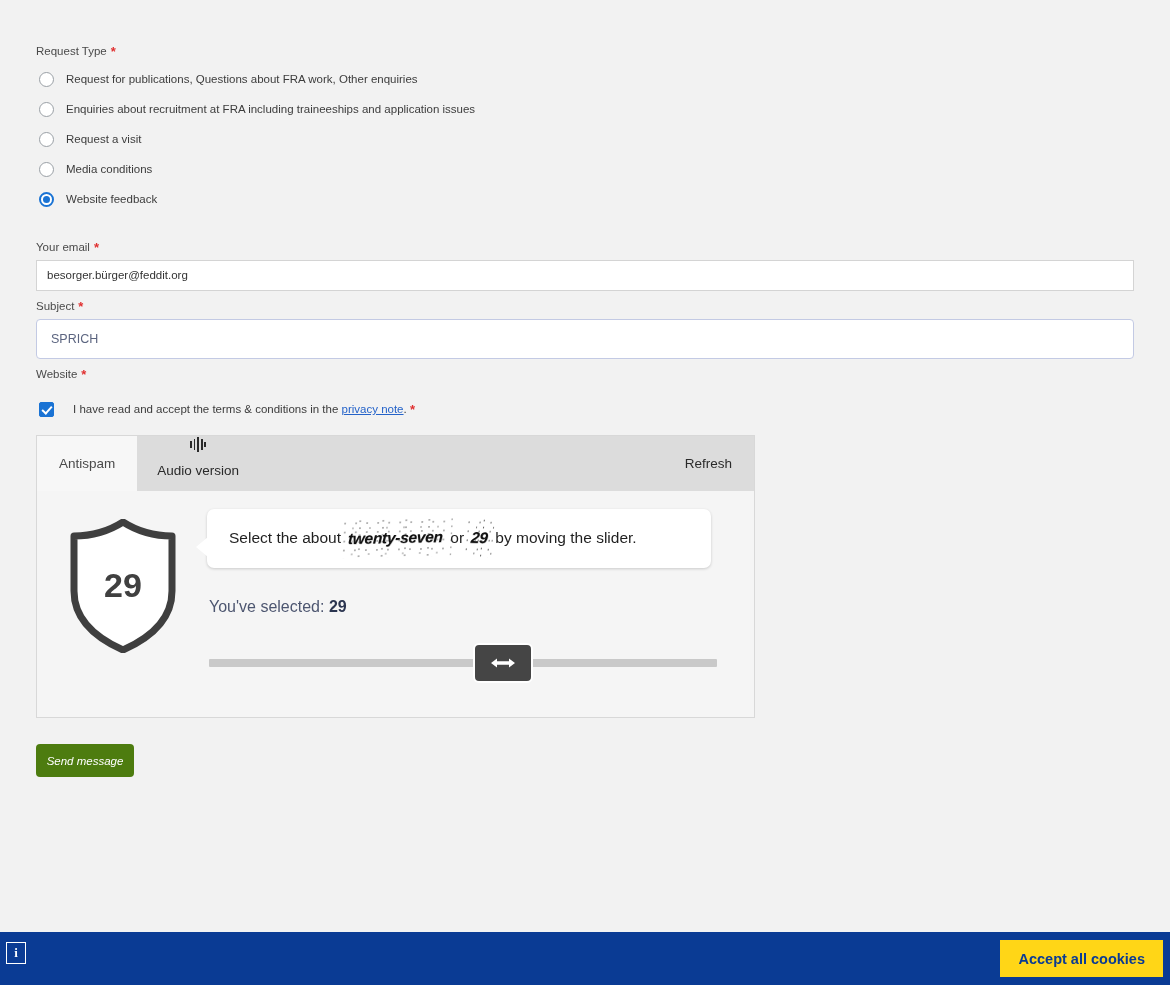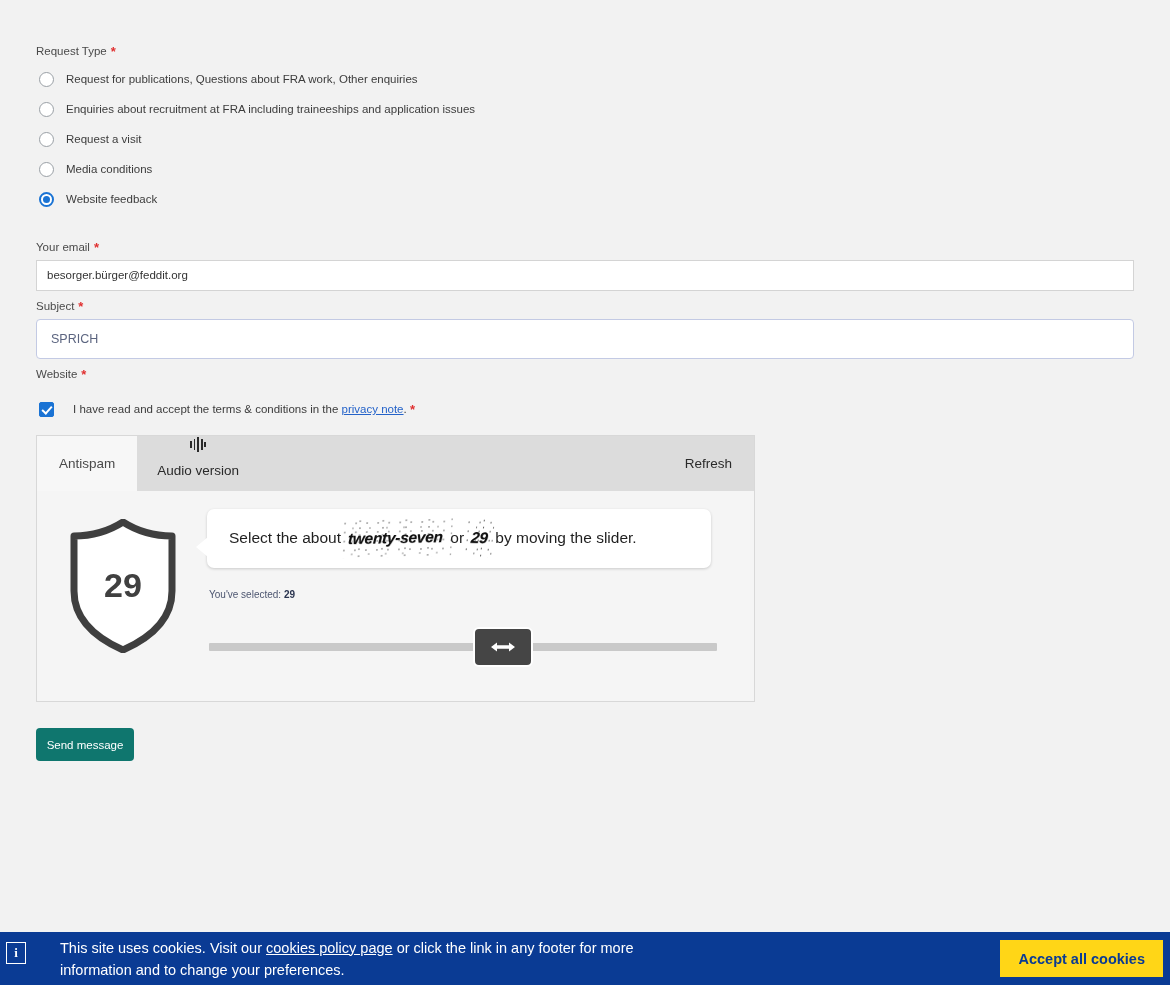--- a/index.html
+++ b/index.html
@@ -269,23 +269,23 @@
       radial-gradient(circle, #3a3a3a 0.5px, transparent 0.8px),
       radial-gradient(circle, #5a5a5a 0.5px, transparent 0.8px),
       radial-gradient(circle, #2e2e2e 0.5px, transparent 0.8px);
     background-size: 11px 9px, 17px 13px, 23px 7px;
     background-position: 0 0, 5px 3px, 9px 6px;
     opacity: 0.75;
   }
   .captcha-word.w2 { transform: skewX(-5deg) rotate(1deg); }
 
   .selected-line {
-    margin-top: 21px;
+    margin-top: 30px;
     margin-left: 8px;
-    font-size: 10px;
+    font-size: 16px;
     color: #4d5670;
   }
   .selected-line b { color: #2b3550; font-weight: bold; }
 
   .slider-area {
     position: relative;
     margin-top: 27px;
     margin-left: 8px;
     width: 508px;
     height: 40px;
@@ -312,27 +312,28 @@
   }
   .arrows-icon {
     display: block;
   }
 
   
   .send-btn {
     margin-top: 26px;
     width: 98px;
     height: 33px;
-    background: #0f766e;
+    background: #4d7c0f;
     border-radius: 4px;
     color: #ffffff;
     font-size: 11.5px;
     display: flex;
     align-items: center;
     justify-content: center;
+    font-style: italic;
   }
 
   
   .cookie-banner {
     position: absolute;
     left: 0; bottom: 0;
     width: 1170px;
     height: 53px;
     background: #0a3b94;
     display: flex;
@@ -505,21 +506,16 @@
       </div>
     </div>
   </div>
 
   <div class="send-btn">Send message</div>
 
 </div>
 
 <div class="cookie-banner">
   <div class="cookie-info-icon">i</div>
-  <div class="cookie-text">
-    <span>This site uses cookies. Visit our</span>
-    <a class="c-link" href="#">cookies policy page</a>
-    <span>or click the link in any footer for more information and to change your preferences.</span>
-  </div>
   <div class="cookie-actions">
     <div class="btn-accept-all">Accept all cookies</div>
   </div>
 </div>
 
 </body></html>

